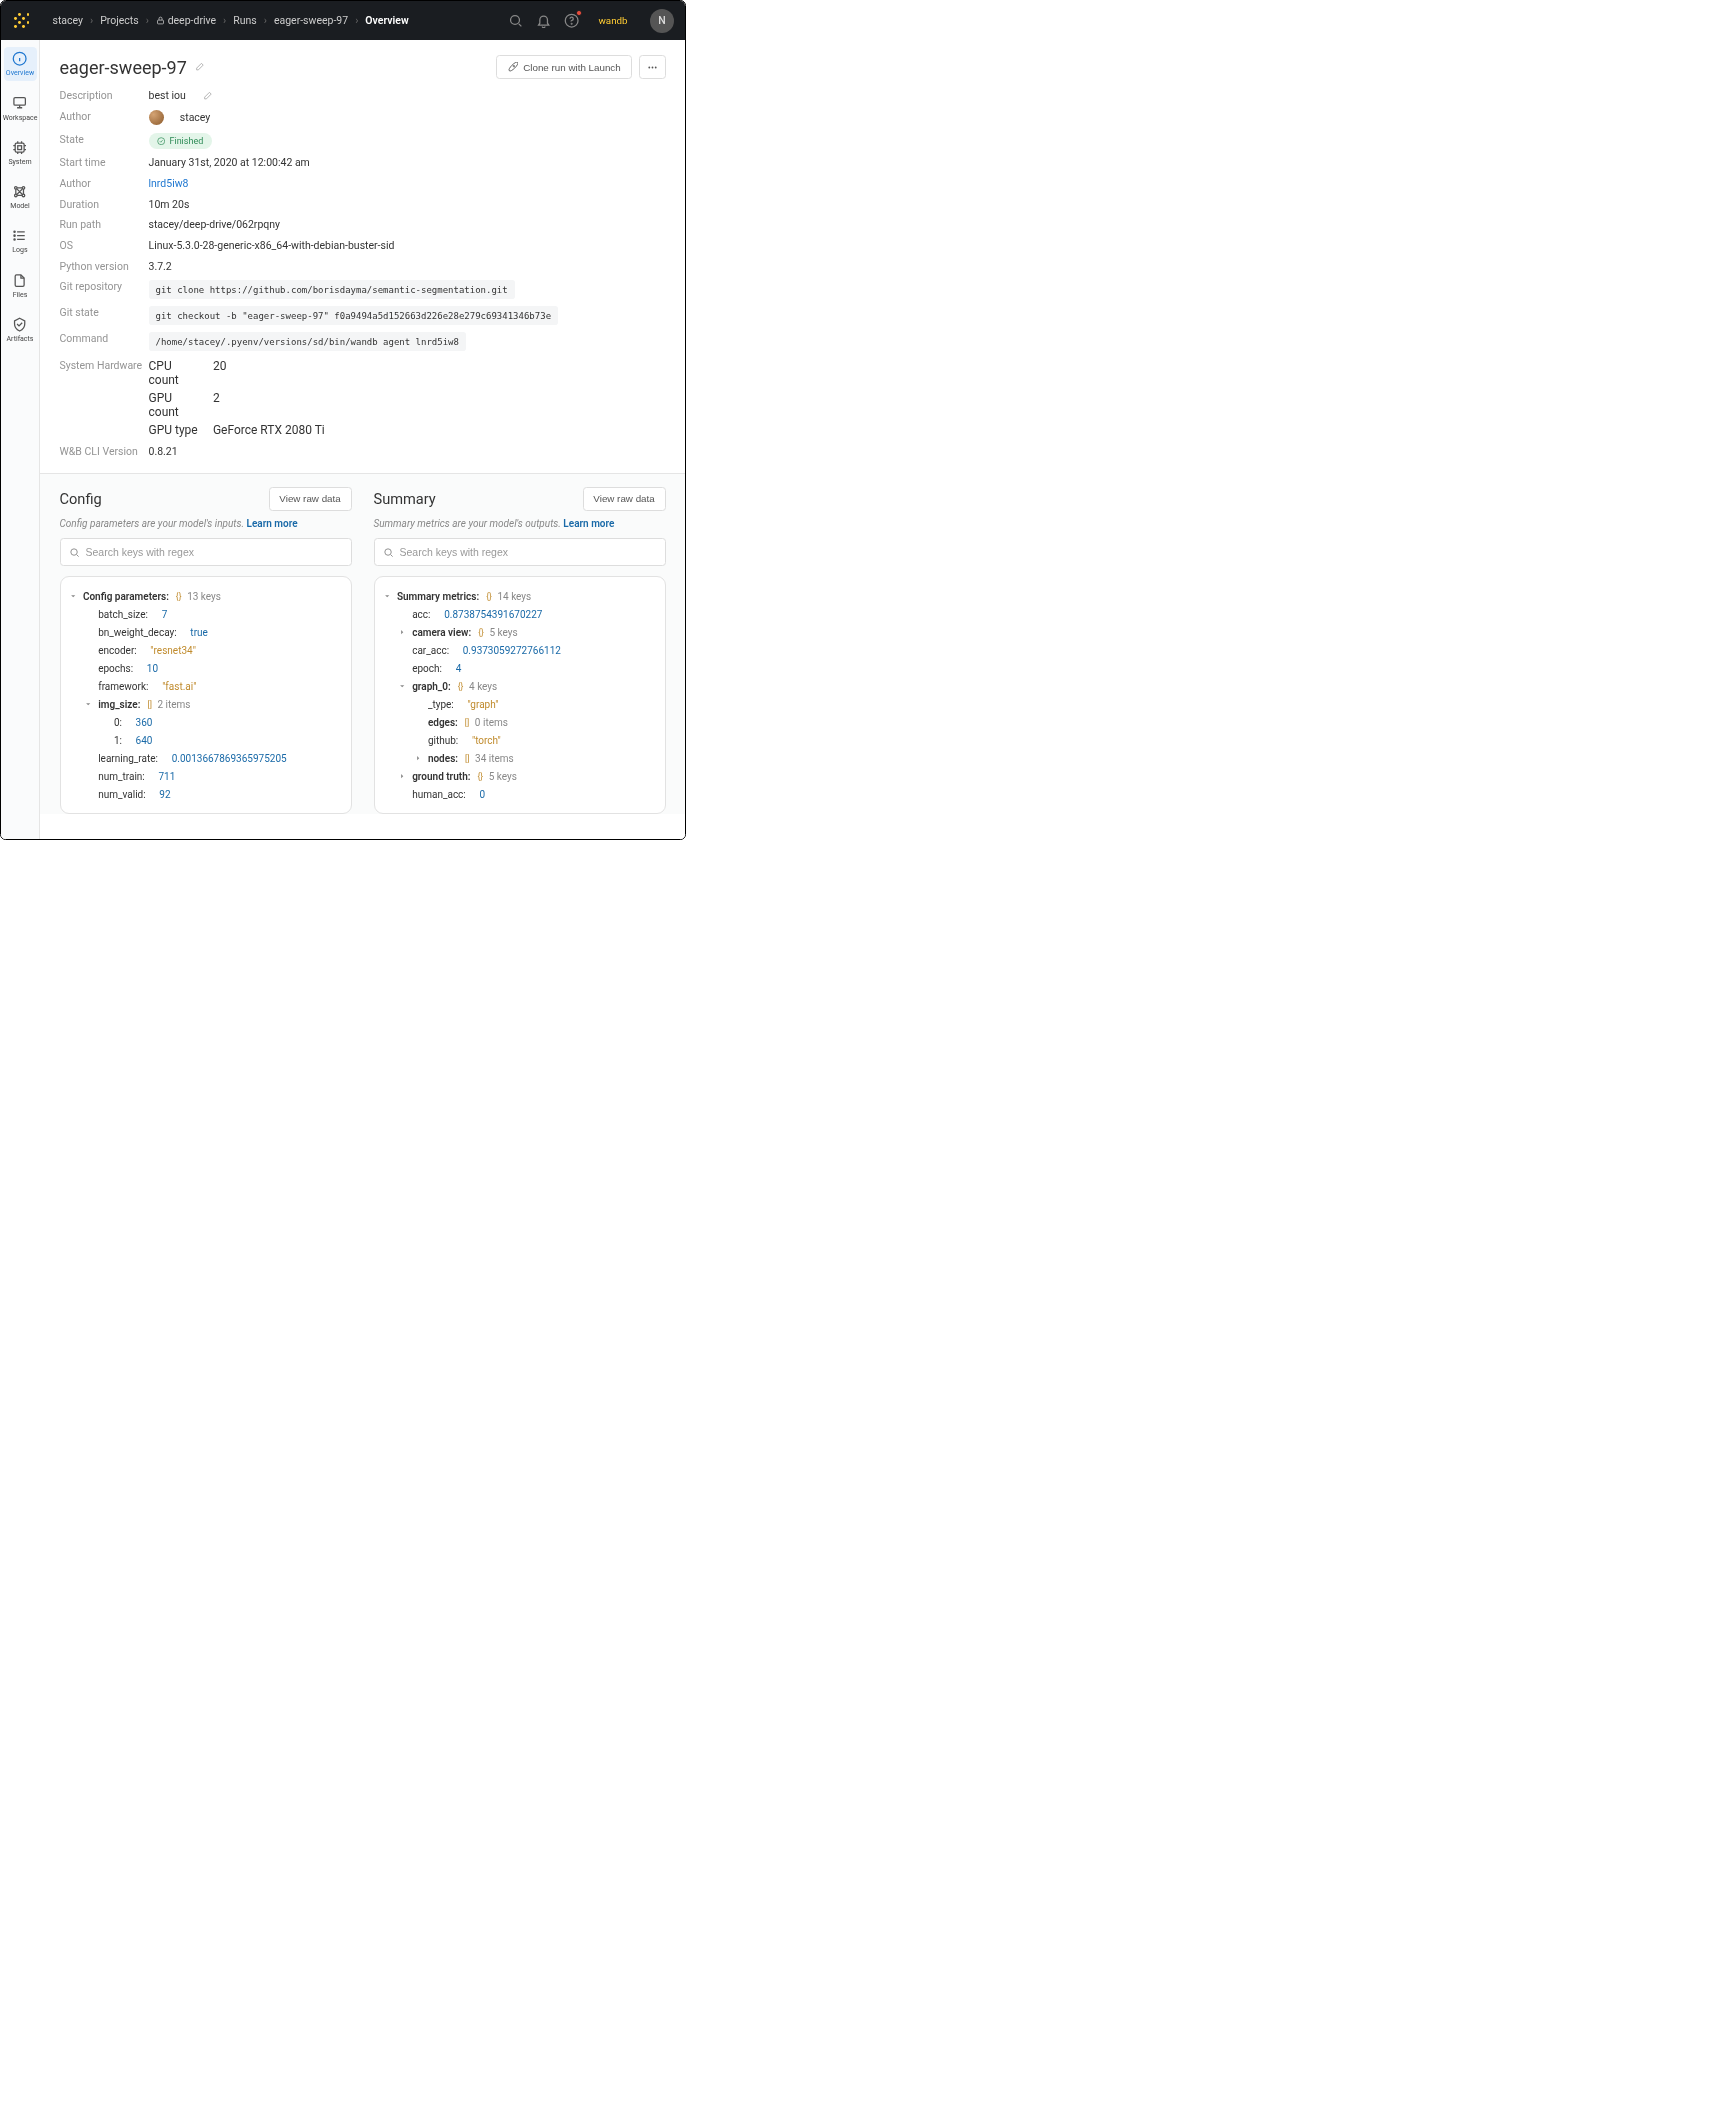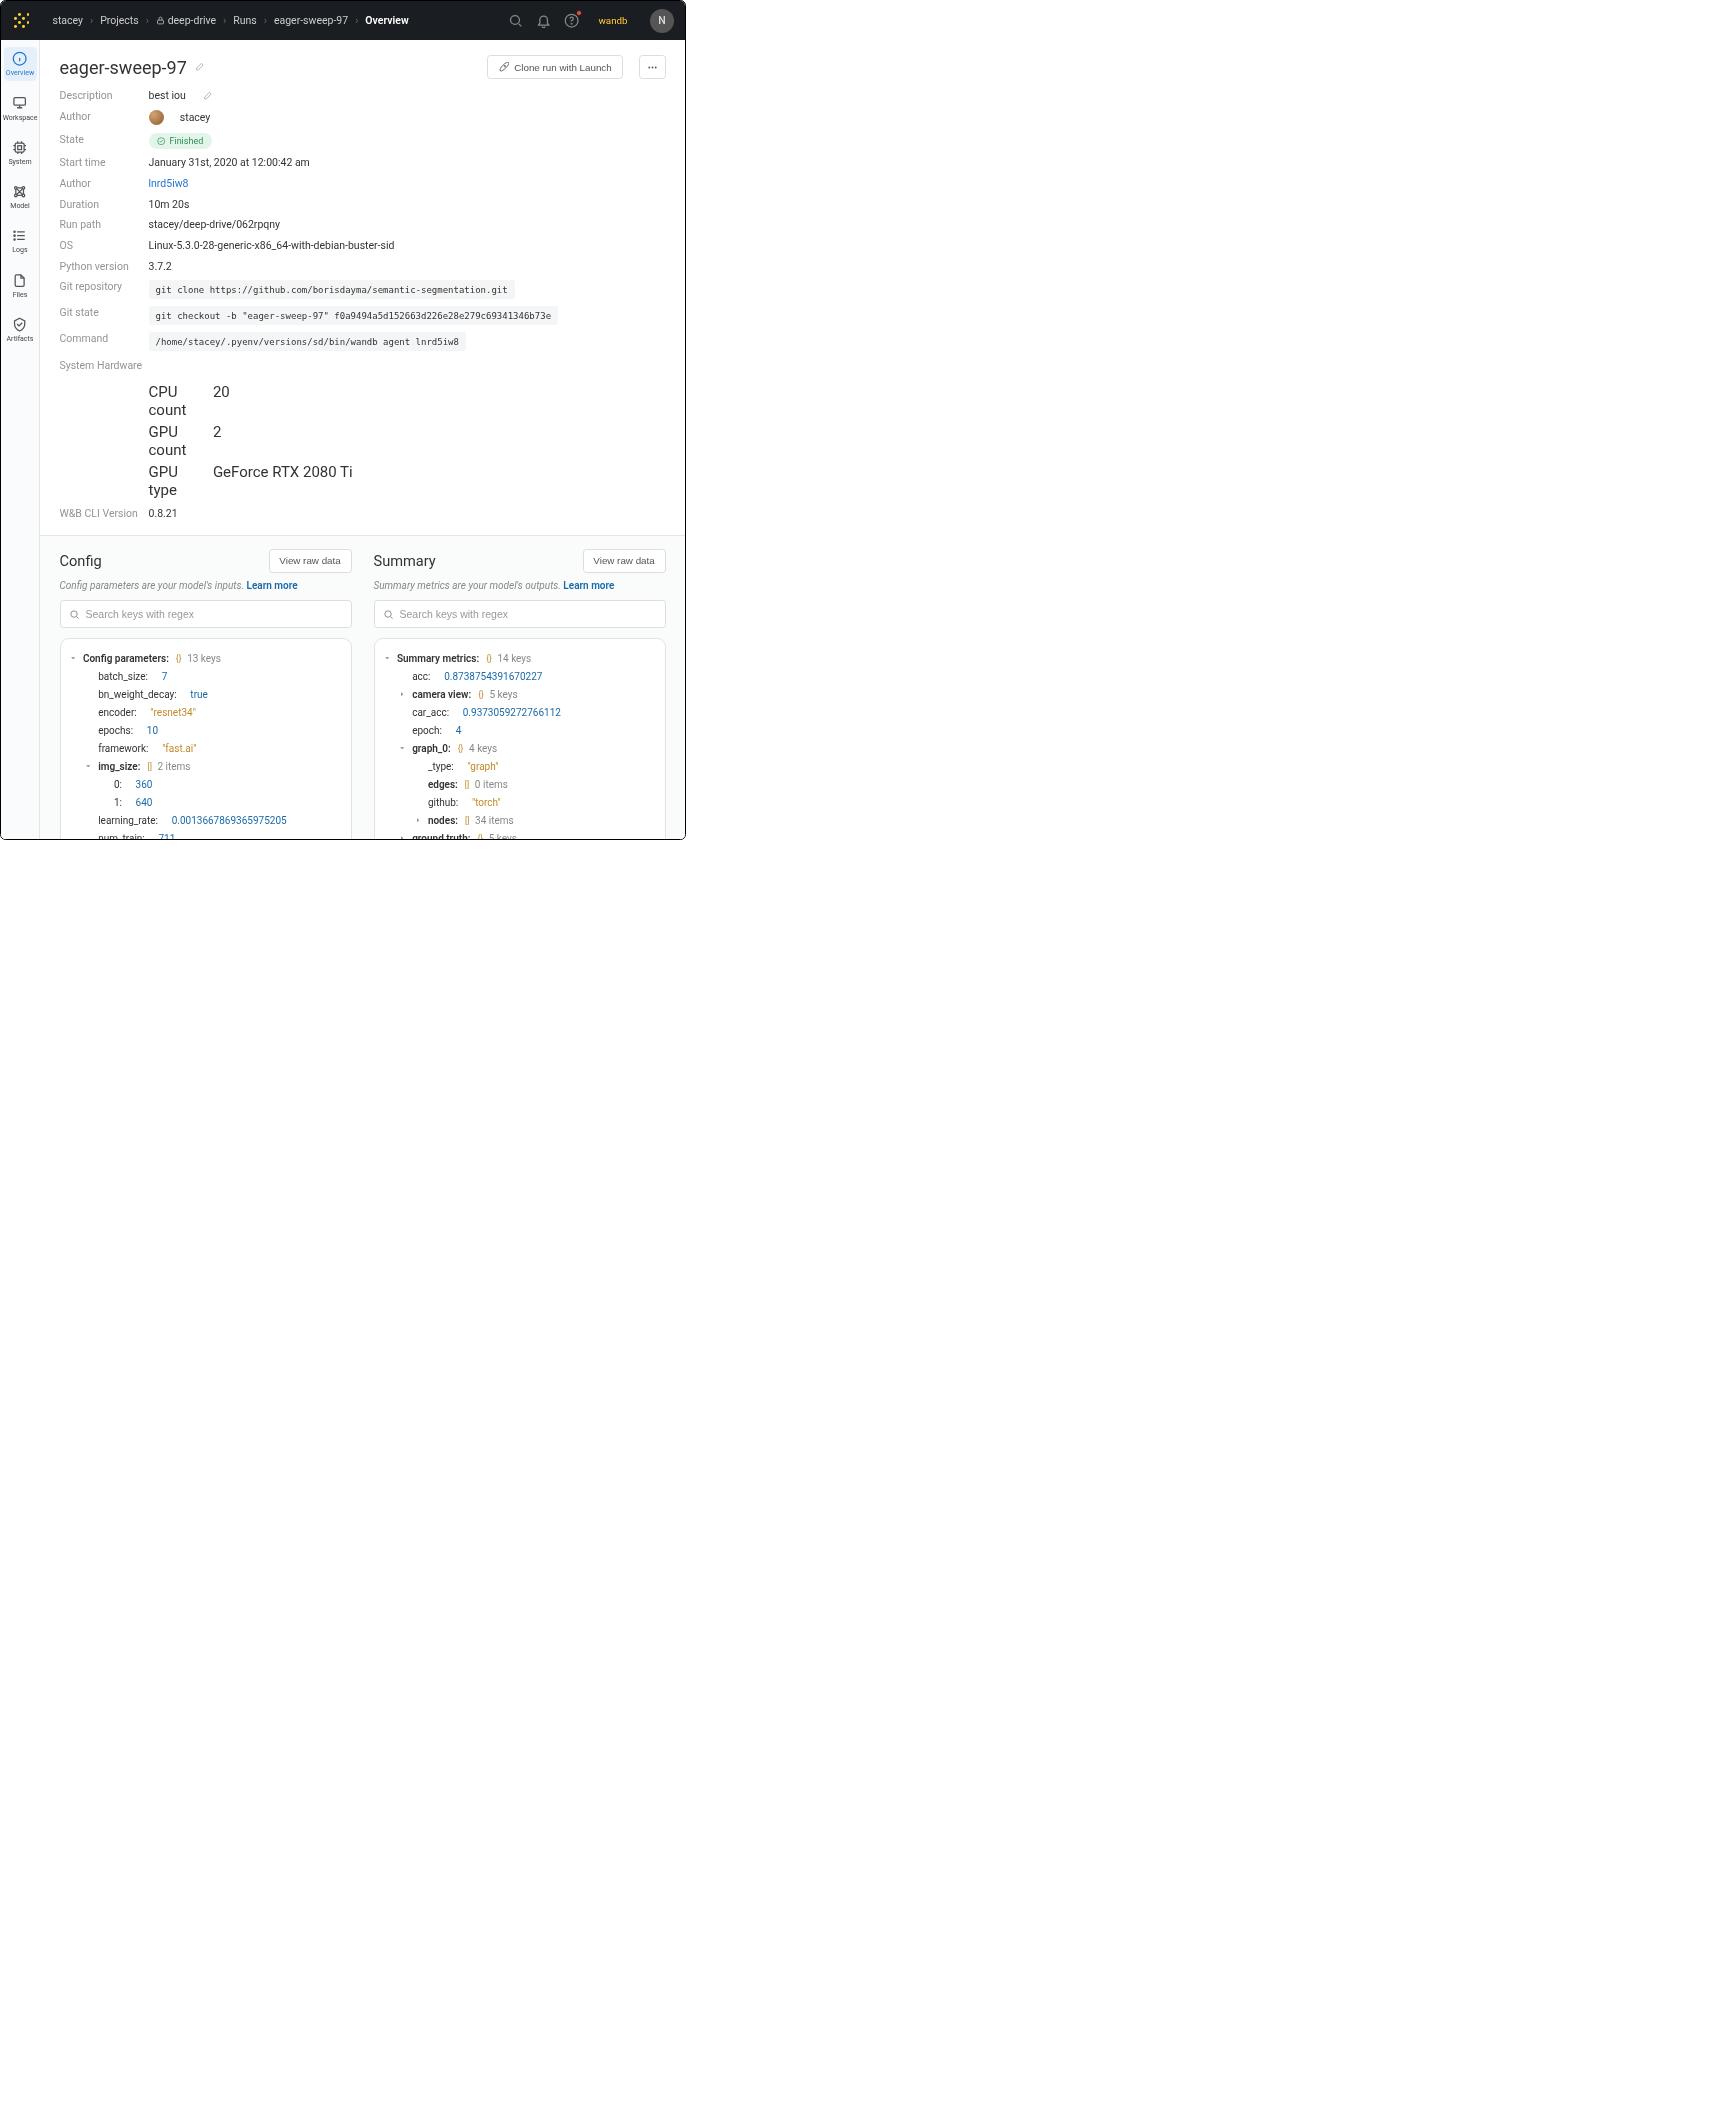--- a/index.html
+++ b/index.html
@@ -26,31 +26,31 @@
 .side-item.active { background: #e6f0fb; color: #1f77d0; }
 .side-item.active .side-label { color: #1f77d0; }
 .side-icon { width: 15.3px; height: 15.3px; color: #555; }
 .side-item.active .side-icon { color: #1f77d0; }
 .side-label { font-size: 7px; color: #444; text-align: center; }
 .main { flex: 1; overflow-y: auto; background: #fff; }
 .content { padding: 15.3px 19.5px; }
 .title-row { display: flex; align-items: center; justify-content: space-between; margin-bottom: 9.8px; }
 .run-title { font-size: 18px; font-weight: 400; display: flex; align-items: center; gap: 7px; color: #333; }
 .edit-ic { width: 10.5px; height: 10.5px; color: #aaa; cursor: pointer; }
-.title-actions { display: flex; gap: 16px; align-items: flex-end; }
+.title-actions { display: flex; gap: 7px; align-items: flex-end; }
 .btn { background: #fff; border: 0.7px solid #ddd; border-radius: 3.5px; padding: 5.6px 9.8px; font-size: 9.8px; cursor: pointer; display: flex; align-items: center; gap: 5.6px; color: #555; }
 .btn-icon-only { padding: 5.6px 7px; }
 .meta-table { display: grid; grid-template-columns: 89px 1fr; row-gap: 7.7px; font-size: 10.5px; align-items: start; margin-top: 4.2px; }
 .meta-label { color: #949494; font-size: 10.5px; }
 .meta-value { color: #333; display: flex; align-items: center; gap: 16px; flex-wrap: wrap; }
 .author-av { width: 15.3px; height: 15.3px; border-radius: 50%; background: radial-gradient(circle at 30% 30%, #d4a373, #8b5a2b); }
 .badge-finished { background: #e3f5e9; color: #2e8b57; border-radius: 9.8px; padding: 2.8px 8.4px; font-size: 9px; display: inline-flex; align-items: center; gap: 4.2px; }
 .link { color: #1f77d0; cursor: pointer; }
 .code { font-family: ui-monospace, Menlo, Consolas, monospace; font-size: 9px; background: #f4f5f6; padding: 4.2px 7px; border-radius: 2.8px; display: inline-block; }
-.hw-grid { display: grid; grid-template-columns: 56px 1fr; row-gap: 4.2px; column-gap: 8.4px; font-size: 15px; margin-top: 24px; }
+.hw-grid { display: grid; grid-template-columns: 56px 1fr; row-gap: 4.2px; column-gap: 8.4px; font-size: 12px; }
 .hw-k { color: #333; }
 
 .panels-section { border-top: 0.7px solid #e5e5e5; background: #fafbfb; }
 .panels { display: flex; gap: 22px; padding: 12.6px 19.5px 0; }
 .panel { flex: 1; display: flex; flex-direction: column; }
 .panel-head { display: flex; align-items: center; justify-content: space-between; margin-bottom: 7px; }
 .panel-title { font-size: 14.6px; font-weight: 400; color: #333; }
 .panel-desc { color: #888; font-size: 10px; font-style: italic; margin-bottom: 9.8px; }
 .panel-desc .lm { color: #1a6aa8; font-weight: 600; cursor: pointer; font-style: normal; }
 .search-box { border: 0.7px solid #ddd; border-radius: 3.5px; padding: 7px 8.4px; display: flex; align-items: center; gap: 5.6px; margin-bottom: 9.8px; background: #fff; }

